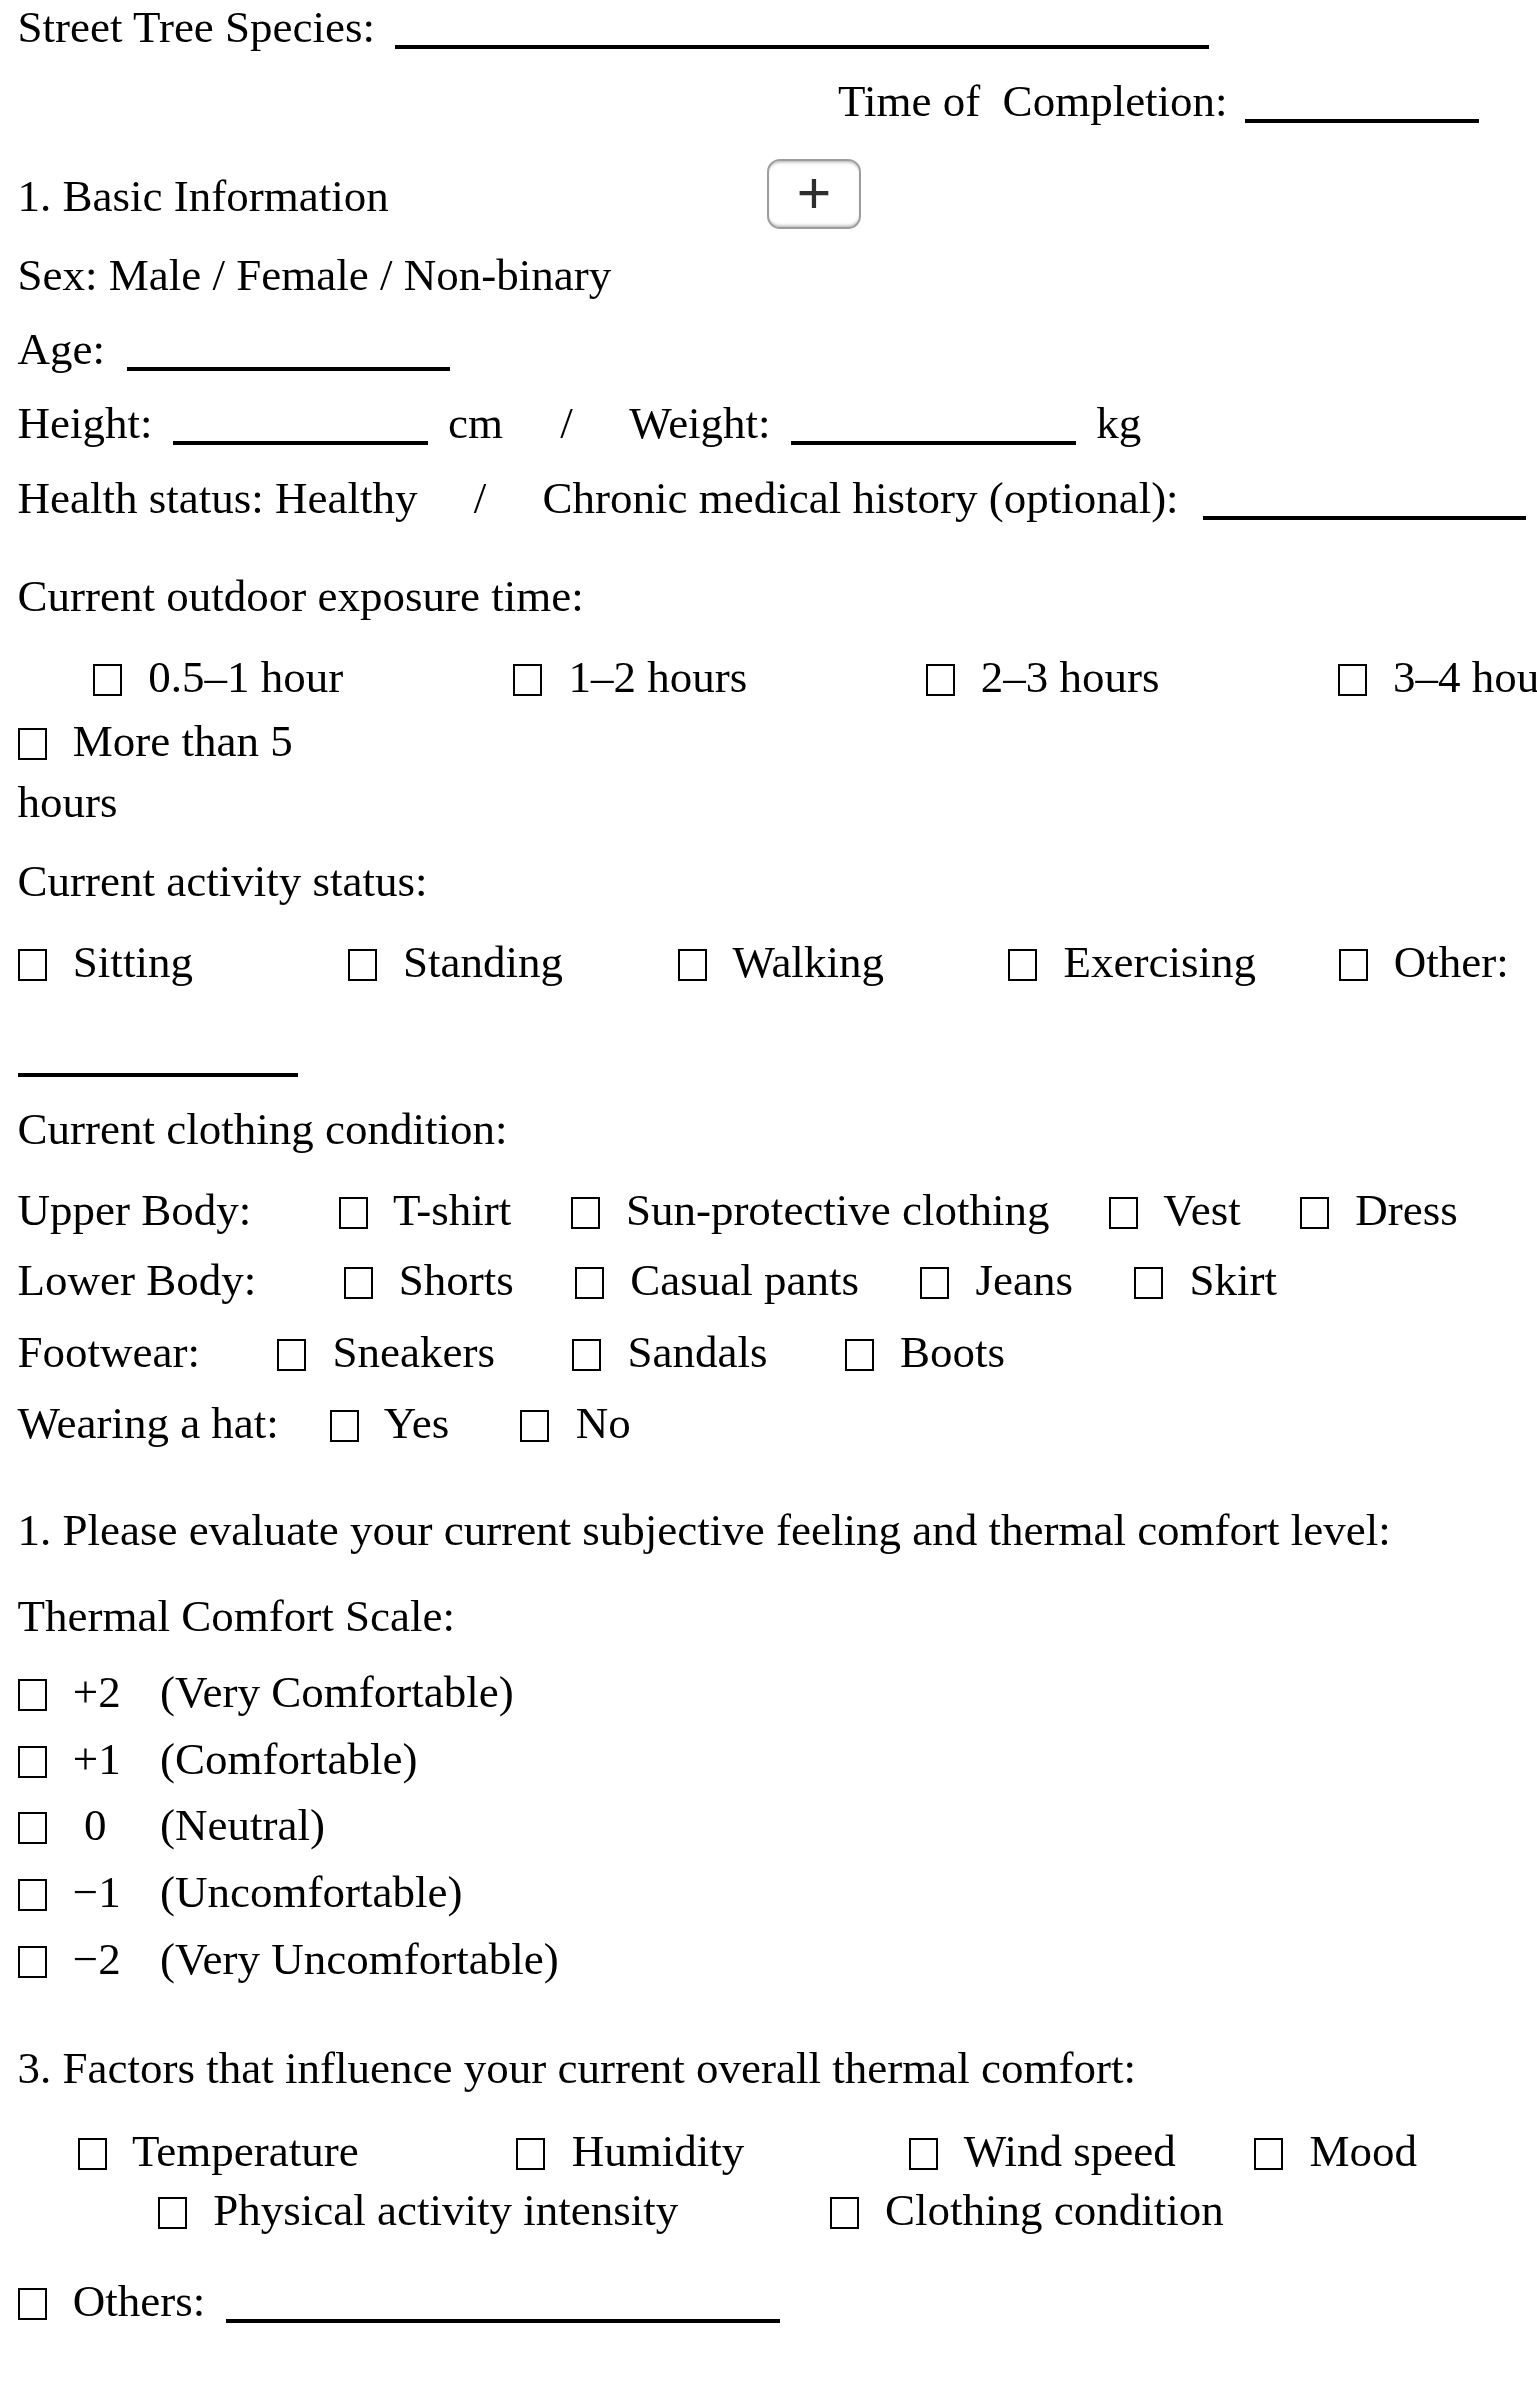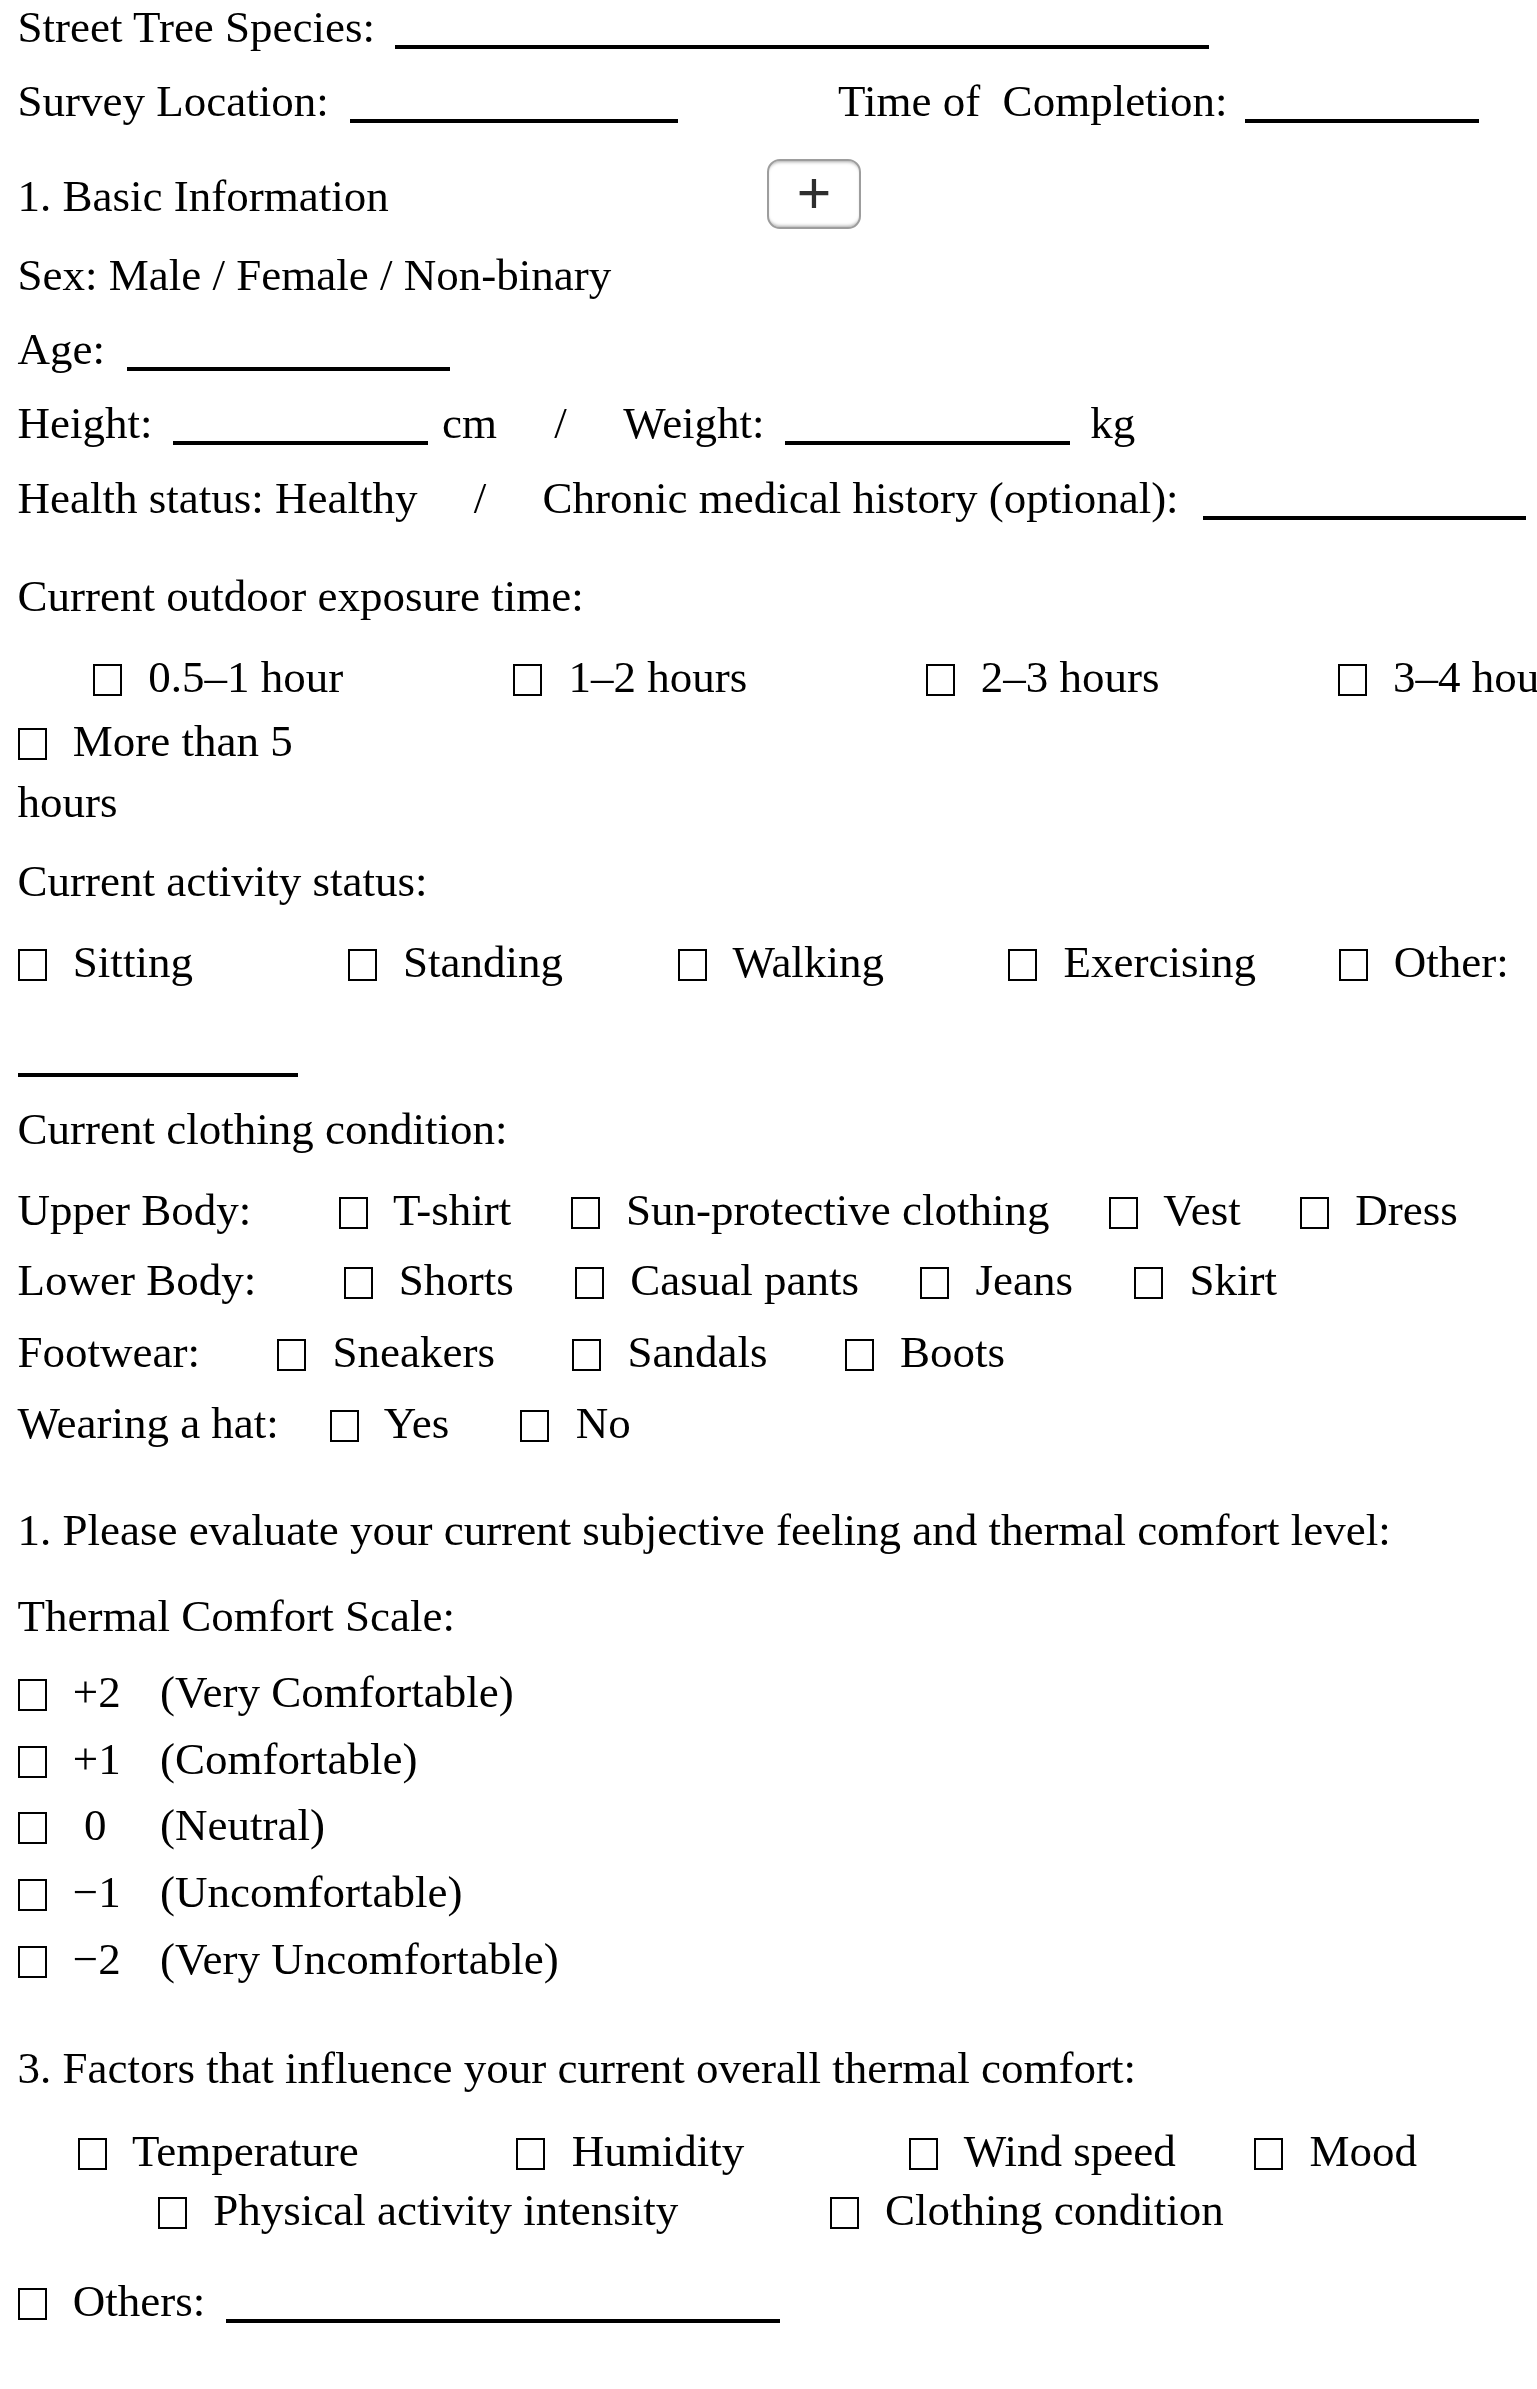--- a/index.html
+++ b/index.html
@@ -57,24 +57,20 @@
 </head>
 <body>
 
 <div id="page">
 
   <div class="row" style="top:4.5px">
     <span data-bind="form.title_label">Street Tree Species:</span>
     <span class="ul" style="width:814px;margin-left:9px"></span>
   </div>
 
-  <div class="row" style="top:79px">
-    <span data-bind="form.location_label">Survey Location:</span>
-    <span class="ul" style="width:328px;margin-left:10px"></span>
-  </div>
   <div class="row" style="top:79px;left:838px">
     <span data-bind="form.time_label">Time of  Completion:</span>
     <span class="ul" style="width:234px;margin-left:6px"></span>
   </div>
 
   <div id="expand-btn">
     <span class="plus" data-bind="form.expand_symbol">+</span>
   </div>
 
   <div class="row" style="top:174px">
@@ -86,21 +82,21 @@
   </div>
 
   <div class="row" style="top:327px">
     <span data-bind="form.s1.age_label">Age:</span>
     <span class="ul" style="width:323px;margin-left:11px"></span>
   </div>
 
   <div class="row" style="top:401px">
     <span data-bind="form.s1.height_label">Height:</span>
     <span class="ul" style="width:255px;margin-left:9px"></span>
-    <span style="margin-left:3px" data-bind="form.s1.cm_label">cm</span>
+    <span style="margin-left:9px" data-bind="form.s1.cm_label">cm</span>
     <span style="margin:0 46px" data-bind="form.s1.separator">/</span>
     <span data-bind="form.s1.weight_label">Weight:</span>
     <span class="ul" style="width:285px;margin-left:9px"></span>
     <span style="margin-left:9px" data-bind="form.s1.kg_label">kg</span>
   </div>
 
   <div class="row" style="top:476px">
     <span data-bind="form.s1.health_label">Health status: Healthy</span>
     <span style="margin:0 45px" data-bind="form.s1.separator">/</span>
     <span data-bind="form.s1.chronic_label">Chronic medical history (optional):</span>

